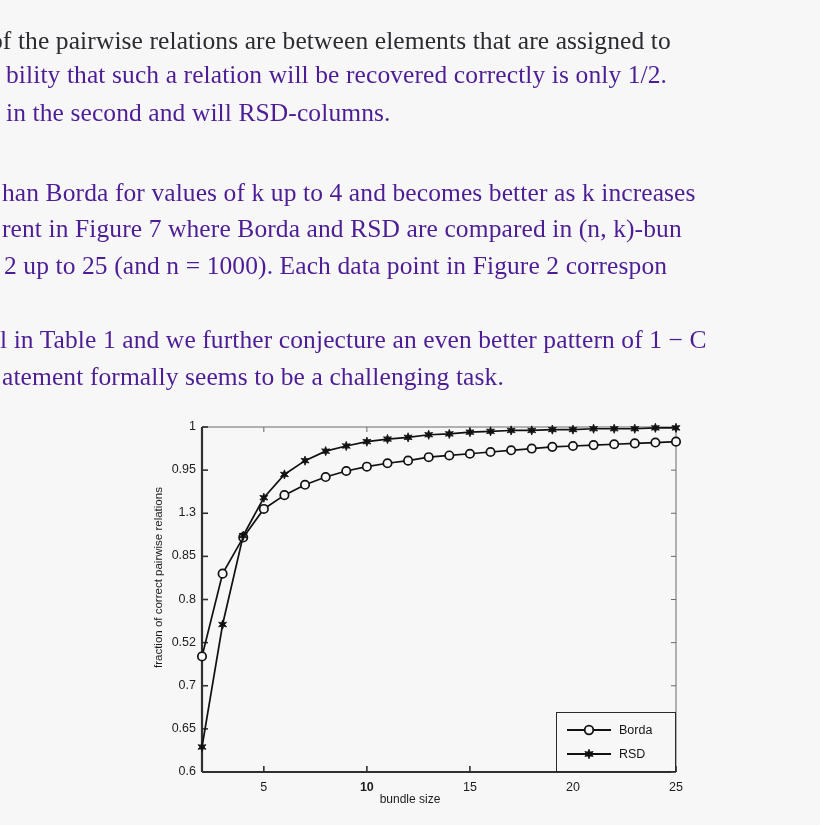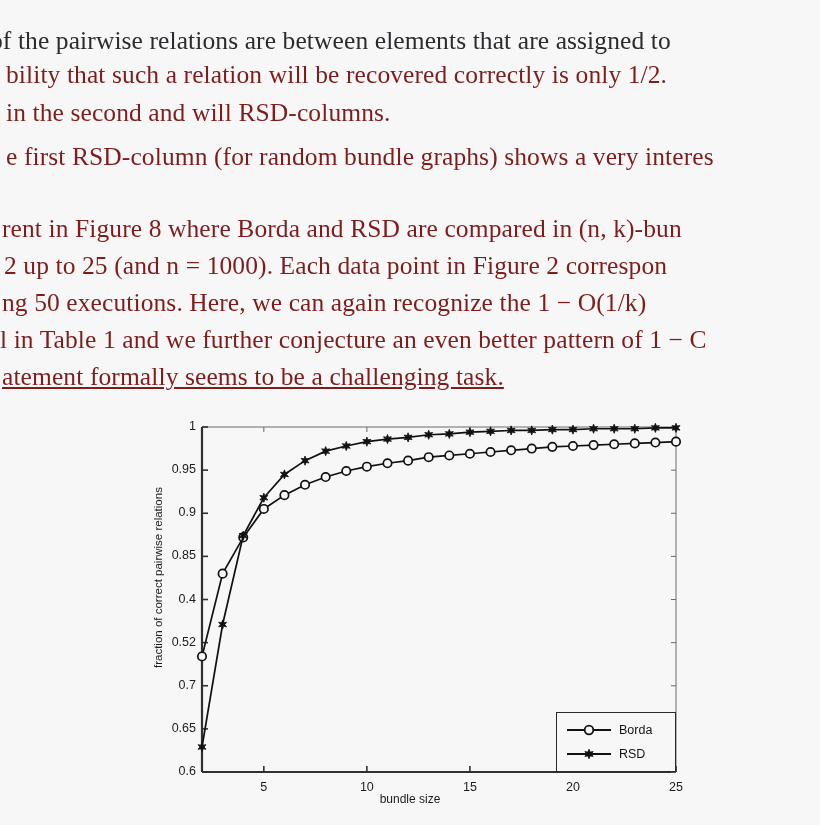--- a/index.html
+++ b/index.html
@@ -23,21 +23,21 @@
     width: 820px;
     height: 400px;
     overflow: hidden;
   }
   .text-line {
     position: absolute;
     white-space: nowrap;
     font-family: "Liberation Serif", serif;
     font-size: 25.5px;
     line-height: 1.0;
-    color: #7f1d1d;
+    color: #4c1d95;
     letter-spacing: 0.1px;
   }
   .text-line.clip-top { color: #2b2b30; }
 
   
   #figure {
     position: absolute;
     left: 130px;
     top: 400px;
     width: 560px;
@@ -98,26 +98,25 @@
     white-space: nowrap;
   }
 </style>
 </head>
 <body>
 
 <div id="doc-text">
     <div class="text-line clip-top" style="top: 28px; left: -10px;">of the pairwise relations are between elements that are assigned to</div>
     <div class="text-line" style="top: 62px; left: 6px;">bility that such a relation will be recovered correctly is only 1/2.</div>
     <div class="text-line" style="top: 100px; left: 6px;">in the second and will RSD-columns.</div>
-    <div class="text-line" style="top: 144px; left: 6px;">e first RSD-column (for random bundle graphs) shows a very interes</div>
-    <div class="text-line" style="top: 216px; left: 2px;">rent in Figure 8 where Borda and RSD are compared in (n, k)-bun</div>
+    <div class="text-line" style="top: 180px; left: 2px;">han Borda for values of k up to 4 and becomes better as k increases</div>
+    <div class="text-line" style="top: 216px; left: 2px;">rent in Figure 7 where Borda and RSD are compared in (n, k)-bun</div>
     <div class="text-line" style="top: 253px; left: 4px;">2 up to 25 (and n = 1000). Each data point in Figure 2 correspon</div>
-    <div class="text-line" style="top: 290px; left: 2px;">ng 50 executions. Here, we can again recognize the 1 − O(1/k)</div>
     <div class="text-line" style="top: 327px; left: 0px;">l in Table 1 and we further conjecture an even better pattern of 1 − C</div>
-    <div class="text-line" style="top: 364px; left: 2px; text-decoration: underline;">atement formally seems to be a challenging task.</div>
+    <div class="text-line" style="top: 364px; left: 2px;">atement formally seems to be a challenging task.</div>
   </div>
 
 <div id="figure">
   <svg id="plot-frame" viewBox="0 0 560 425">
       <line x1="72" y1="27" x2="72" y2="372" stroke="#303030" stroke-width="2.2"></line>
       <line x1="72" y1="372" x2="546" y2="372" stroke="#303030" stroke-width="2.2"></line>
       <line x1="72" y1="27" x2="546" y2="27" stroke="#6a6a6a" stroke-width="1"></line>
       <line x1="546" y1="27" x2="546" y2="372" stroke="#6a6a6a" stroke-width="1"></line>
       <line x1="72" y1="372" x2="78" y2="372" stroke="#303030" stroke-width="1.6"></line>
       <line x1="546" y1="372" x2="541" y2="372" stroke="#6a6a6a" stroke-width="1"></line>
@@ -200,27 +199,27 @@
     </svg>
 
   <div class="axis-label" id="ylabel">fraction of correct pairwise relations</div>
   <div class="axis-label" id="xlabel">bundle size</div>
 
   <div id="tick-layer">
       <div class="tick-label ytick-label" style="left: 12px; width: 54px; top: 364px;">0.6</div>
       <div class="tick-label ytick-label" style="left: 12px; width: 54px; top: 320.875px;">0.65</div>
       <div class="tick-label ytick-label" style="left: 12px; width: 54px; top: 277.75px;">0.7</div>
       <div class="tick-label ytick-label" style="left: 12px; width: 54px; top: 234.625px;">0.52</div>
-      <div class="tick-label ytick-label" style="left: 12px; width: 54px; top: 191.5px;">0.4</div>
+      <div class="tick-label ytick-label" style="left: 12px; width: 54px; top: 191.5px;">0.8</div>
       <div class="tick-label ytick-label" style="left: 12px; width: 54px; top: 148.375px;">0.85</div>
-      <div class="tick-label ytick-label" style="left: 12px; width: 54px; top: 105.25px;">0.9</div>
+      <div class="tick-label ytick-label" style="left: 12px; width: 54px; top: 105.25px;">1.3</div>
       <div class="tick-label ytick-label" style="left: 12px; width: 54px; top: 62.125px;">0.95</div>
       <div class="tick-label ytick-label" style="left: 12px; width: 54px; top: 19px;">1</div>
       <div class="tick-label xtick-label" style="left: 108.826px; width: 50px; top: 380px;">5</div>
-      <div class="tick-label xtick-label" style="left: 211.87px; width: 50px; top: 380px;">10</div>
+      <div class="tick-label xtick-label" style="left: 211.87px; width: 50px; top: 380px; font-weight: bold;">10</div>
       <div class="tick-label xtick-label" style="left: 314.913px; width: 50px; top: 380px;">15</div>
       <div class="tick-label xtick-label" style="left: 417.957px; width: 50px; top: 380px;">20</div>
       <div class="tick-label xtick-label" style="left: 521px; width: 50px; top: 380px;">25</div>
     </div>
 
   <div id="legend-box" style="left: 426px; top: 312px; width: 118px; height: 58px;">
       <div class="legend-row" style="left: 8px; top: 9px;">
         <svg width="48" height="16" viewBox="0 0 48 16">
           <line x1="2" y1="8" x2="46" y2="8" stroke="#111111" stroke-width="1.8"></line>
           <circle cx="24" cy="8" r="4.3" fill="#f7f7f7" stroke="#111111" stroke-width="1.8"></circle>

